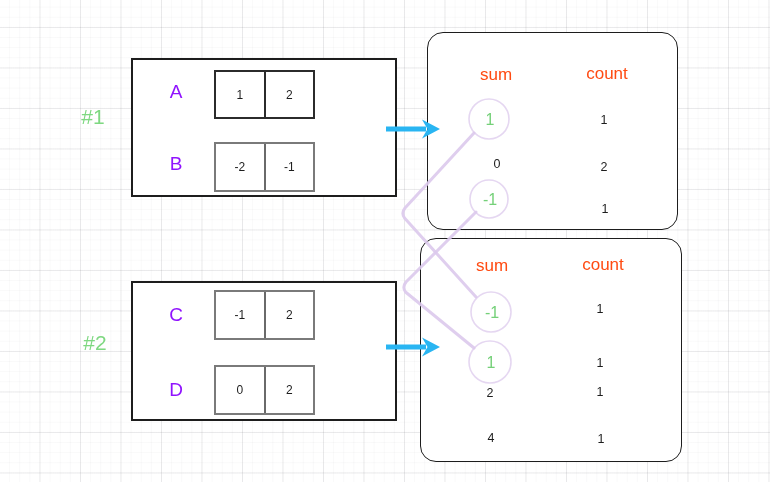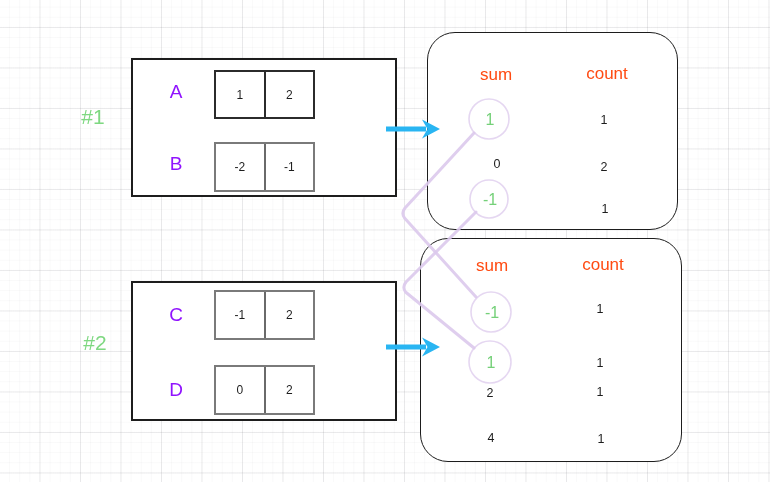--- a/index.html
+++ b/index.html
@@ -31,21 +31,21 @@
     flex:1; display:flex; align-items:center; justify-content:center;
     font-size:12px; color:var(--ink-black);
   }
   .cells.b-black { border:2px solid #2b2b2b; }
   .cells.b-black .cell + .cell { border-left:2px solid #2b2b2b; }
   .cells.b-gray  { border:2px solid var(--cell-gray); }
   .cells.b-gray  .cell + .cell { border-left:2px solid #6a6a6a; }
 
   .result-box {
     position:absolute; background:#fff; border:1.5px solid var(--ink-black);
-    border-radius:28px; box-sizing:border-box;
+    border-radius:16px; box-sizing:border-box;
   }
   .col-header { font-size:17px; color:var(--header-orange); }
   .sum-plain, .count-val { font-size:12.5px; color:var(--ink-black); }
   .sum-green { font-size:16px; color:var(--highlight-green); }
 
   svg.overlay { position:absolute; left:0; top:0; pointer-events:none; }
   .connector { fill:none; stroke:var(--connector-lavender); stroke-width:3;
                stroke-linecap:round; stroke-linejoin:round; opacity:0.9; }
   .hl-circle { fill:none; stroke:var(--connector-lavender); stroke-width:1.6; opacity:0.75; }
   .arrow-shaft { stroke:var(--arrow-cyan); stroke-width:5; stroke-linecap:butt; }

